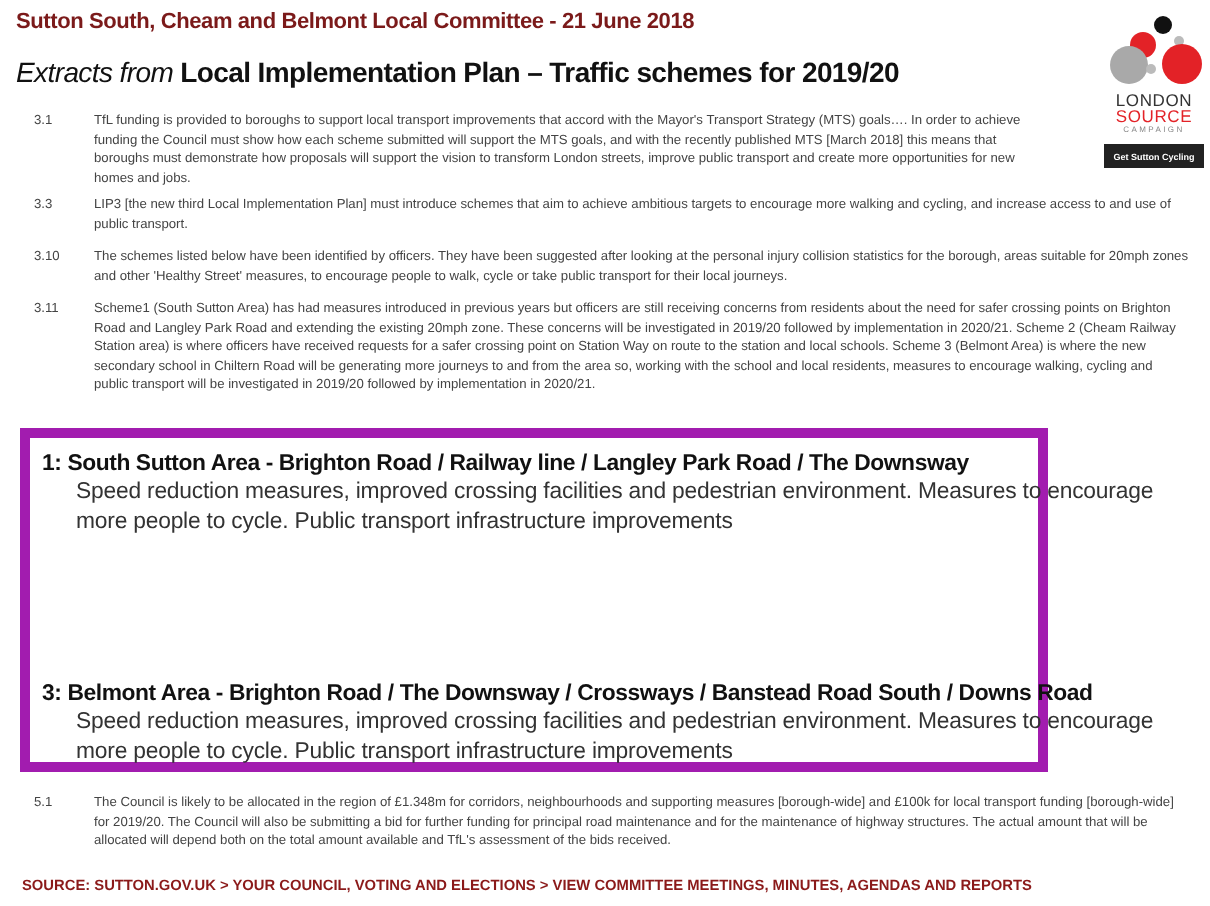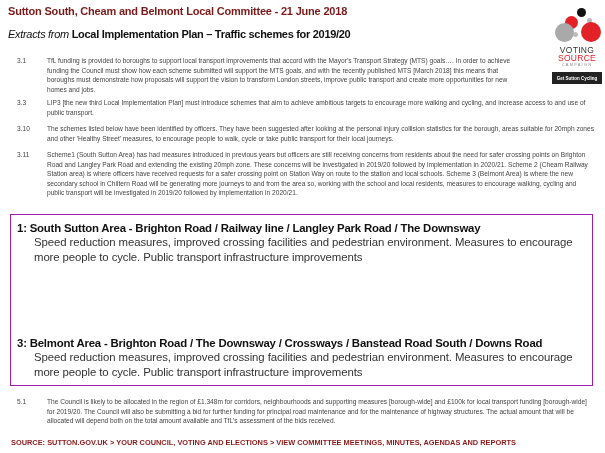--- a/index.html
+++ b/index.html
@@ -7,21 +7,21 @@
     width: 605px; height: 453px; overflow: hidden; background: #ffffff;
     font-family: "Liberation Sans", sans-serif; color: #333; position: relative;
   }
   .title {
     position: absolute; left: 8px; top: 5px;
     font-size: 11px; font-weight: bold; color: #7b1a1a; letter-spacing: -0.2px;
     white-space: nowrap;
   }
   .subtitle {
     position: absolute; left: 8px; top: 28px;
-    font-size: 11px; color: #111; white-space: nowrap; letter-spacing: -0.3px;
+    font-size: 14px; color: #111; white-space: nowrap; letter-spacing: -0.3px;
   }
   .subtitle .it { font-style: italic; font-weight: normal; }
   .subtitle .bd { font-weight: bold; }
 
   .logo { position: absolute; left: 551px; top: 2px; width: 52px; height: 86px; }
   .logo .dot { position: absolute; border-radius: 50%; }
   .logo .lcc-text {
     position: absolute; left: 0; width: 52px; text-align: center; line-height: 1;
   }
   .logo .l1 { top: 44px; font-size: 8.5px; color: #333; letter-spacing: 0.3px; }
@@ -31,22 +31,22 @@
     position: absolute; left: 1px; top: 70px; width: 50px; height: 12px;
     background: #222; color: #fff; font-size: 4.5px; font-weight: bold;
     display: flex; align-items: center; justify-content: center;
   }
 
   .para { position: absolute; left: 0; width: 605px; font-size: 6.6px; line-height: 9.6px; color: #444; }
   .para .num { position: absolute; left: 17px; top: 0; }
   .para .txt { position: absolute; left: 47px; width: 548px; }
 
   .box {
-    position: absolute; left: 10px; top: 214px; width: 583px; height: 172px;
-    border: 1px solid #a21caf; box-sizing: border-box;
+    position: absolute; left: 10px; top: 214px; width: 514px; height: 172px;
+    border: 5px solid #a21caf; box-sizing: border-box;
   }
   .scheme { position: absolute; left: 6px; width: 575px; }
   .scheme .sh { font-size: 11.4px; font-weight: bold; color: #111; line-height: 14px; white-space: nowrap; letter-spacing: -0.2px; }
   .scheme .sd { font-size: 11.4px; color: #333; line-height: 14.5px; padding-left: 17px; letter-spacing: -0.1px; }
 
   .source {
     position: absolute; left: 11px; top: 438px;
     font-size: 7.4px; font-weight: bold; color: #8b1a1a; white-space: nowrap; letter-spacing: 0px;
   }
 </style>
@@ -59,21 +59,21 @@
   <span class="bd">Local Implementation Plan – Traffic schemes for 2019/20</span>
 </div>
 
 <div class="logo">
   <div class="dot" style="left:26px;top:6px;width:9px;height:9px;background:#111;"></div>
   <div class="dot" style="left:14px;top:14px;width:13px;height:13px;background:#e32227;"></div>
   <div class="dot" style="left:4px;top:21px;width:19px;height:19px;background:#a9a9a9;"></div>
   <div class="dot" style="left:36px;top:16px;width:5px;height:5px;background:#bbb;"></div>
   <div class="dot" style="left:22px;top:30px;width:5px;height:5px;background:#bbb;"></div>
   <div class="dot" style="left:30px;top:20px;width:20px;height:20px;background:#e32227;"></div>
-  <div class="lcc-text l1">VOTING</div>
+  <div class="lcc-text l1">LONDON</div>
   <div class="lcc-text l2">SOURCE</div>
   <div class="lcc-text l3">CAMPAIGN</div>
   <div class="badge">Get Sutton Cycling</div>
 </div>
 
 <div class="para" style="top:56px;">
   <span class="num">3.1</span>
   <div class="txt" style="width:470px;">TfL funding is provided to boroughs to support local transport improvements that accord with the Mayor's Transport Strategy (MTS) goals…. In order to achieve funding the Council must show how each scheme submitted will support the MTS goals, and with the recently published MTS [March 2018] this means that boroughs must demonstrate how proposals will support the vision to transform London streets, improve public transport and create more opportunities for new homes and jobs.</div>
 </div>
 

